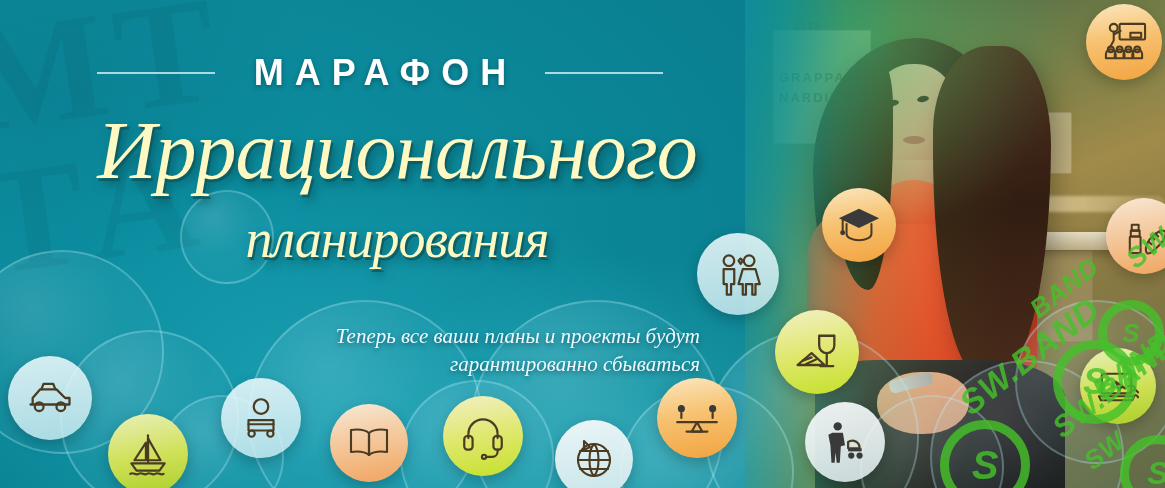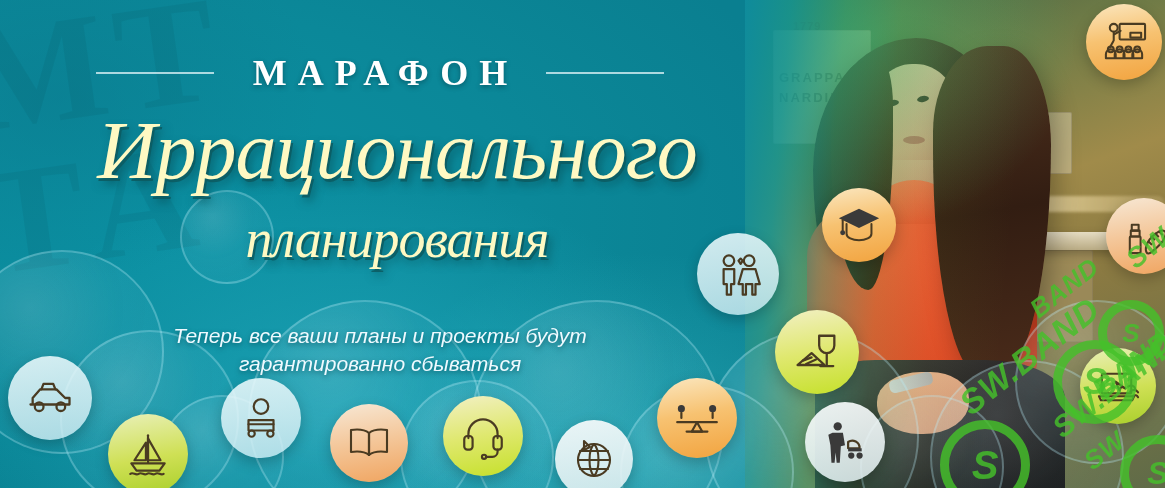--- a/index.html
+++ b/index.html
@@ -243,21 +243,21 @@
     gap: 28px;
   }
   .kicker-rule {
     width: 118px;
     height: 2px;
     background: rgba(228,246,250,0.75);
     flex: none;
   }
   .kicker {
     color: #ffffff;
-    font-family: Liberation Serif, serif;
+    font-family: Liberation Sans, sans-serif;
     font-size: 36px;
     font-weight: 700;
     letter-spacing: 11px;
     text-indent: 11px;
     white-space: nowrap;
     text-shadow: 0 2px 5px rgba(0,40,50,0.45);
     text-align: center;
   }
 
   .title-1, .title-2 {
@@ -273,23 +273,23 @@
        2px 3px 0 rgba(12,90,96,0.85),
        4px 6px 10px rgba(5,60,66,0.55);
   }
   .title-1 { top: 104px;  font-size: 82px; letter-spacing: -1px; }
   .title-2 { top: 208px;  font-size: 54px; letter-spacing: -1px; }
 
   .subtitle {
     position: absolute;
     left: 60px; top: 322px;
     width: 640px;
-    text-align: center;
+    text-align: right;
     color: #eefaff;
-    font-family: Liberation Sans, sans-serif;
+    font-family: Liberation Serif, serif;
     font-style: italic;
     font-size: 21px;
     line-height: 1.35;
     text-shadow: 0 2px 5px rgba(4,60,68,0.6);
   }
 
   
   .wm-layer {
     position: absolute;
     inset: 0;

